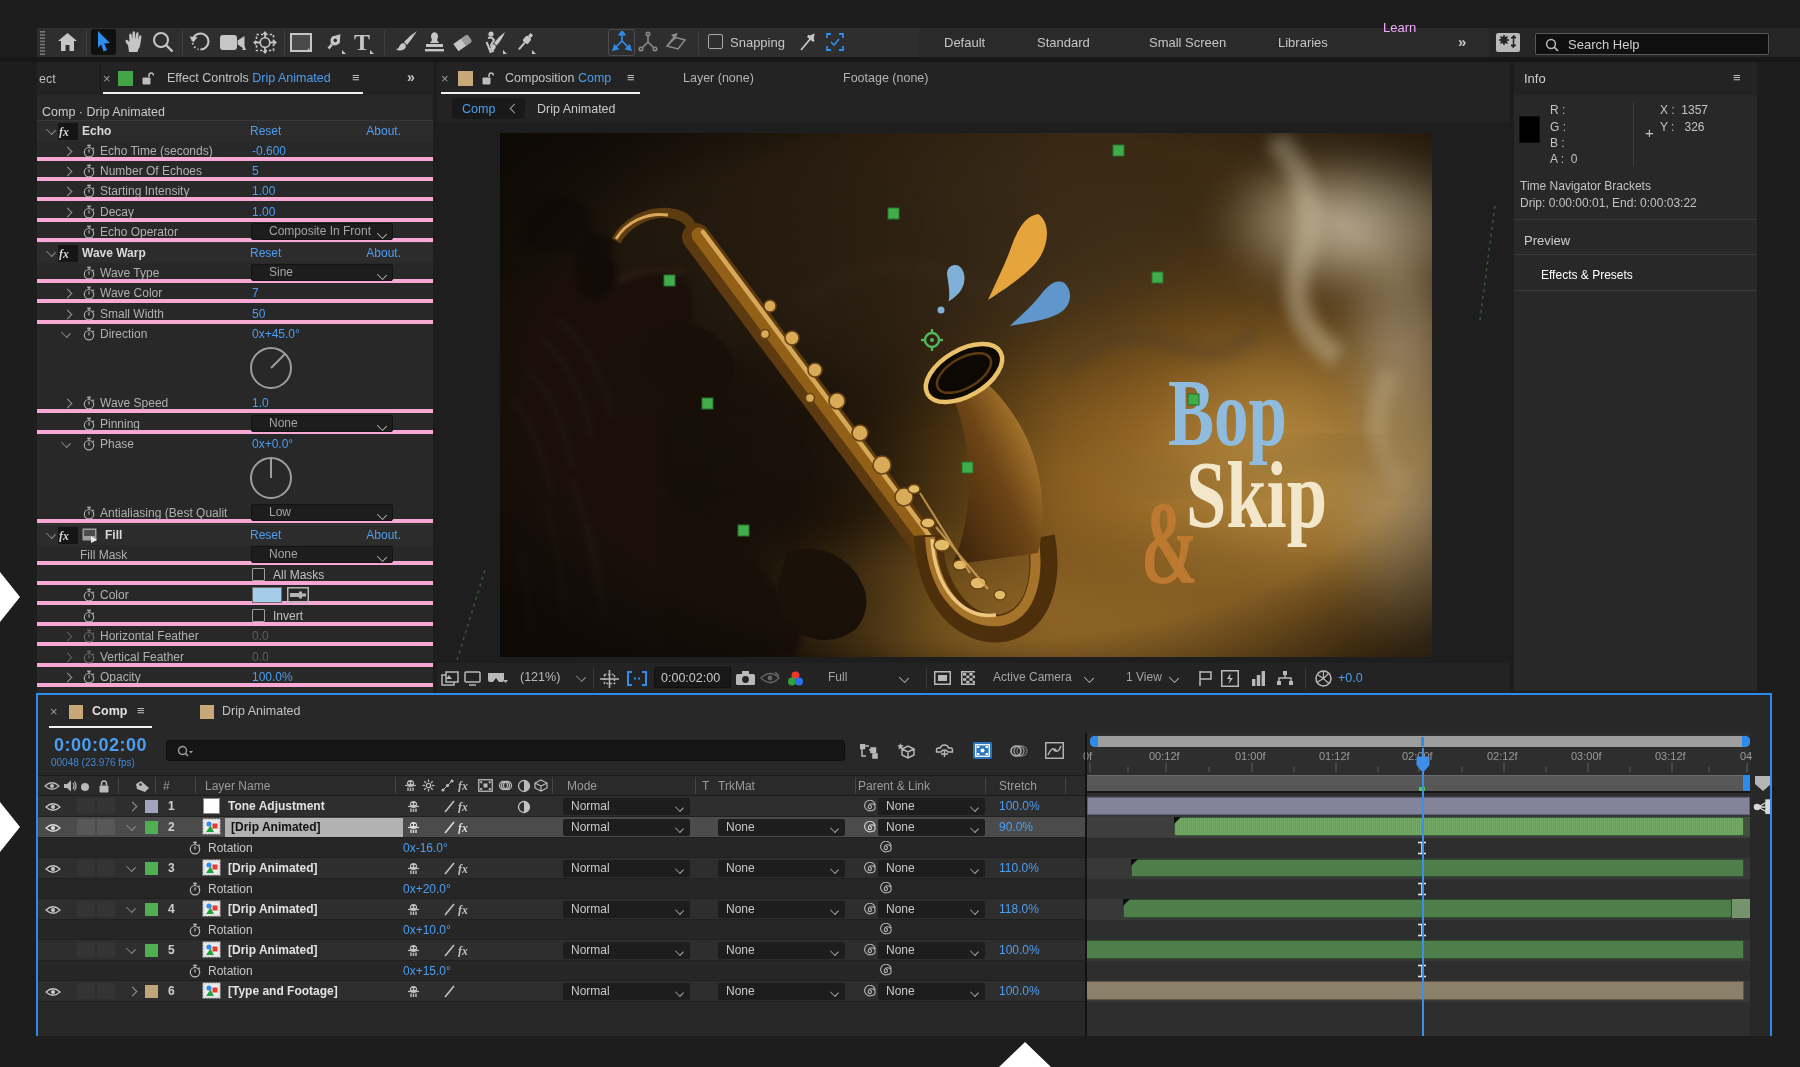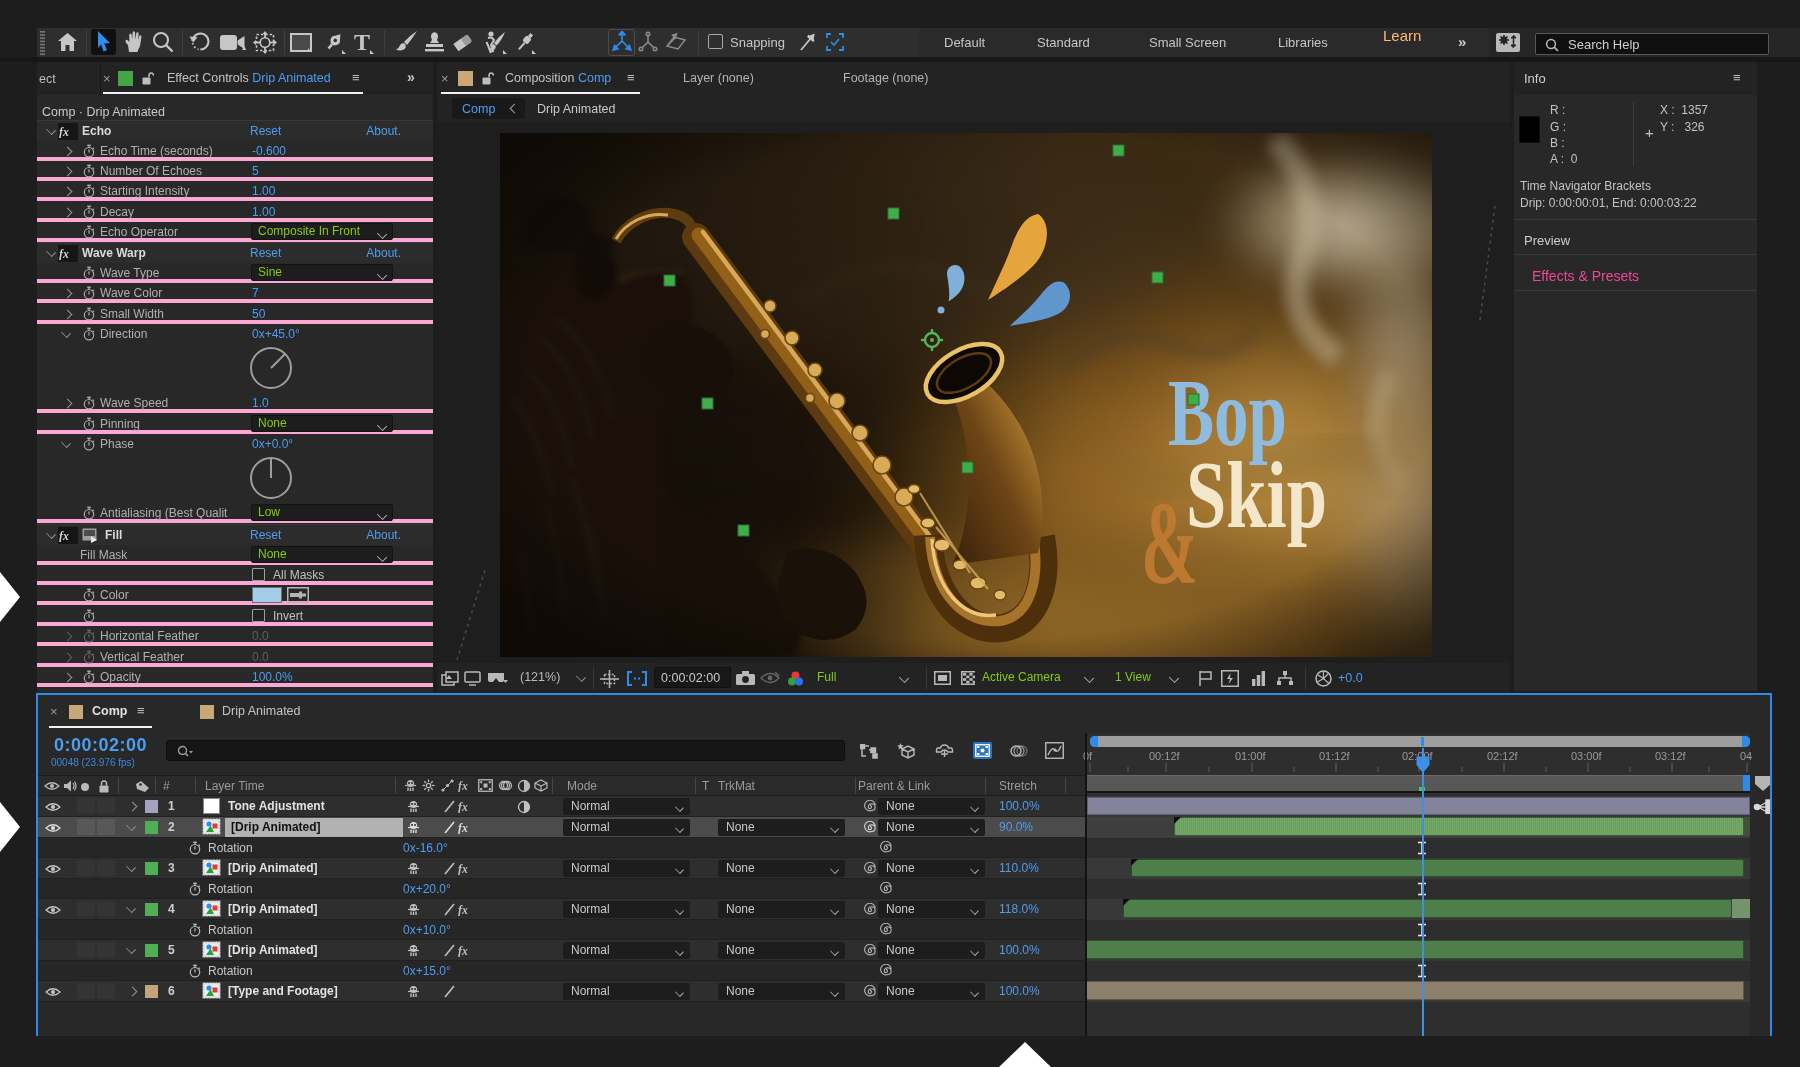--- a/index.html
+++ b/index.html
@@ -6,21 +6,21 @@
 html,body{background:#1d1d1d;width:1800px;height:1067px;overflow:hidden}
 #app{position:absolute;left:0;top:0;width:1800px;height:1067px;background:#1d1d1d;
  font-family:"Liberation Sans",sans-serif;color:#bdbdbd;font-size:12px}
 .abs{position:absolute}
 .nw{white-space:nowrap}
 .blue{color:#4d9df0}
 .dim{color:#9a9a9a}
 .dis{color:#686868}
 svg.s{display:block}
 .dd{position:absolute;background:#1d1d1d;border:1px solid #131313;border-radius:2px;
- color:#84cc16;height:17px;line-height:15px;padding-left:6px;font-size:12px}
+ color:#a3a3a3;height:17px;line-height:15px;padding-left:17px;font-size:12px}
 .dd:after{content:"";position:absolute;right:6px;top:6px;width:7px;height:7px;
  border-right:1.6px solid #b5b5b5;border-bottom:1.6px solid #b5b5b5;transform:rotate(45deg) scale(1,.8);transform-origin:center}
 .chevR{position:absolute;width:7px;height:7px;border-right:1.6px solid #969696;border-top:1.6px solid #969696;transform:rotate(45deg)}
 .chevD{position:absolute;width:8px;height:8px;border-right:1.6px solid #969696;border-bottom:1.6px solid #969696;transform:rotate(45deg) scale(1,.75)}
 .er{position:absolute;left:0;width:396px;height:20px;border-bottom:4px solid #f9a8d4}
 .er .lab{position:absolute;left:63px;top:3px;color:#b0b0b0}
 .er .val{position:absolute;left:215px;top:3px}
 .sws{position:absolute;left:45px;top:3px;color:#aaa}
 .hdr{position:absolute;left:0;width:396px;height:21px;background:#2c2c2c;border-top:1px solid #383838}
 .fxbox{position:absolute;left:21px;top:2px;width:20px;height:17px;background:#151515;color:#d6d6d6}
@@ -263,21 +263,21 @@
           <path d="M1 5 V1 H5 M13 1 H17 V5 M17 13 V17 H13 M5 17 H1 V13"></path>
           <path d="M5 9 L8 12 L13 6" stroke-width="1.6"></path>
         </g>
       </svg>
 
  <div class="abs" style="left:919px;top:28px;width:570px;height:29px;background:#2a2a2a"></div>
  <div class="abs nw" style="left:944px;top:35px;font-size:13px;color:#c6c6c6">Default</div>
  <div class="abs nw" style="left:1037px;top:35px;font-size:13px;color:#c6c6c6">Standard</div>
  <div class="abs nw" style="left:1149px;top:35px;font-size:13px;color:#c6c6c6">Small Screen</div>
  <div class="abs nw" style="left:1278px;top:35px;font-size:13px;color:#c6c6c6">Libraries</div>
- <div class="abs nw" style="left:1383px;top:27px;font-size:15px;color:#fdba74">Learn</div>
+ <div class="abs nw" style="left:1383px;top:20px;font-size:13px;color:#f0abfc">Learn</div>
  <div class="abs nw" style="left:1458px;top:33px;font-size:15px;color:#c6c6c6;font-weight:bold;letter-spacing:-2px">»</div>
  <div class="abs" style="left:1489px;top:28px;width:311px;height:29px;background:#262626"></div>
  <svg class="abs" style="left:1496px;top:33px" width="24" height="19">
         <rect x="0" y="0" width="24" height="19" rx="2" fill="#b9b9b9"></rect>
         <g fill="#262626">
           <circle cx="8" cy="7" r="3.4"></circle>
           <g stroke="#262626" stroke-width="1.6">
             <line x1="8" y1="2" x2="8" y2="12"></line>
             <line x1="3" y1="7" x2="13" y2="7"></line>
             <line x1="4.5" y1="3.5" x2="11.5" y2="10.5"></line>
@@ -842,21 +842,21 @@
  <div class="abs nw" style="left:36px;top:90px;color:#c3c3c3">A :&nbsp;&nbsp;0</div>
  <div class="abs" style="left:119px;top:40px;width:1px;height:64px;background:#3c3c3c"></div>
  <div class="abs nw" style="left:146px;top:41px;color:#c3c3c3">X :&nbsp;&nbsp;1357</div>
  <div class="abs nw" style="left:146px;top:58px;color:#c3c3c3">Y :&nbsp;&nbsp;&nbsp;326</div>
  <div class="abs nw" style="left:131px;top:62px;color:#c3c3c3;font-size:15px">+</div>
  <div class="abs nw" style="left:6px;top:117px;color:#c3c3c3">Time Navigator Brackets</div>
  <div class="abs nw" style="left:6px;top:134px;color:#c3c3c3">Drip: 0:00:00:01, End: 0:00:03:22</div>
  <div class="abs" style="left:0;top:157px;width:243px;height:1px;background:#3a3a3a"></div>
  <div class="abs nw" style="left:10px;top:171px;color:#cecece;font-size:13px">Preview</div>
  <div class="abs" style="left:0;top:192px;width:243px;height:1px;background:#3a3a3a"></div>
- <div class="abs nw" style="left:18px;top:206px;color:#ec4899;font-size:14px">Effects &amp; Presets</div>
+ <div class="abs nw" style="left:27px;top:206px;color:#ffffff;font-size:12px">Effects &amp; Presets</div>
  <div class="abs" style="left:0;top:228px;width:243px;height:1px;background:#3a3a3a"></div>
 </div>
 
 <div id="tpanel" class="abs" style="left:37px;top:695px;width:1735px;height:341px;background:#282828;overflow:hidden">
 
  <div class="abs" style="left:1049px;top:38px;width:664px;height:303px;background:#2e2e2e"></div>
 
  <div class="abs nw" style="left:13px;top:9px;color:#9e9e9e;font-size:13px">×</div>
  <div class="abs" style="left:32px;top:10px;width:14px;height:14px;background:#c8a878"></div>
  <div class="abs nw" style="left:55px;top:9px;color:#e0e0e0;font-size:12.5px;font-weight:bold">Comp</div>
@@ -924,21 +924,21 @@
  <svg class="abs" style="left:61px;top:85px;color:#b9b9b9" width="12" height="13">
         <use href="#lock"></use>
       </svg>
  <div class="abs" style="left:81px;top:82px;width:1px;height:17px;background:#454545"></div>
  <svg class="abs" style="left:98px;top:85px;color:#b9b9b9" width="15" height="13">
         <use href="#tag"></use>
       </svg>
  <div class="abs nw dim" style="left:126px;top:84px">#</div>
  <div class="abs" style="left:118px;top:82px;width:1px;height:17px;background:#454545"></div>
  <div class="abs" style="left:158px;top:82px;width:1px;height:17px;background:#454545"></div>
- <div class="abs nw dim" style="left:168px;top:84px">Layer Time</div>
+ <div class="abs nw dim" style="left:168px;top:84px">Layer Name</div>
  <div class="abs" style="left:358px;top:82px;width:1px;height:17px;background:#454545"></div>
  <svg class="abs" style="left:366px;top:84px;color:#b9b9b9" width="15" height="13">
         <use href="#qual"></use>
       </svg>
  <svg class="abs" style="left:385px;top:84px" width="13" height="13">
         <g stroke="#b9b9b9" stroke-width="1.3" fill="none">
           <circle cx="6.5" cy="6.5" r="2.2"></circle>
           <g>
             <line x1="6.5" y1="0.5" x2="6.5" y2="3"></line>
             <line x1="6.5" y1="10" x2="6.5" y2="12.5"></line>

